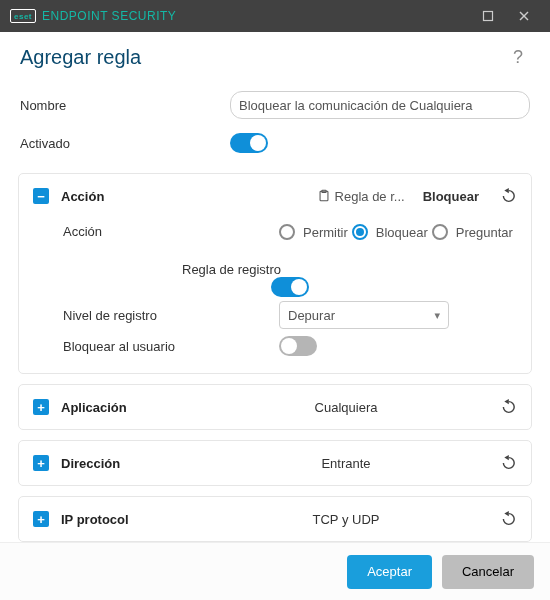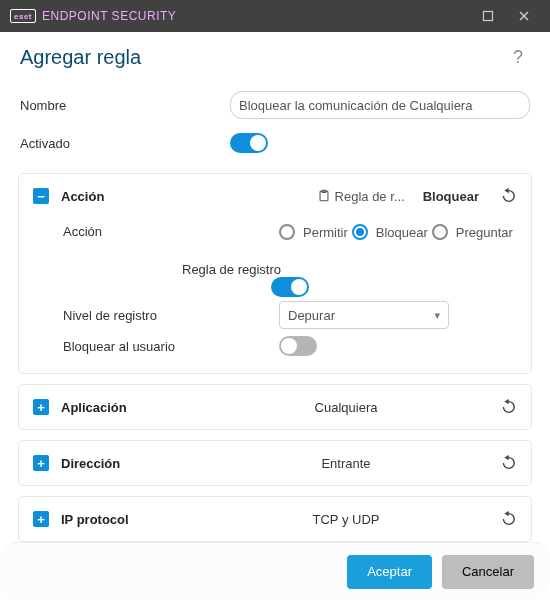--- a/index.html
+++ b/index.html
@@ -9,21 +9,21 @@
     color: #333;
     background: #fff;
     width: 550px;
     height: 600px;
     overflow: hidden;
     position: relative;
   }
   .titlebar {
     height: 32px;
     background: #414141;
-    color: #f0abfc;
+    color: #14b8a6;
     display: flex;
     align-items: center;
     padding: 0 8px 0 10px;
   }
   .titlebar .logo {
     display: flex;
     align-items: center;
     gap: 6px;
     font-size: 12px;
     letter-spacing: 0.5px;
@@ -227,21 +227,20 @@
     position:absolute;
     bottom:0; left:0; right:0;
     height:58px;
     border-top:1px solid #eee;
     background:#fcfcfc;
     display:flex;
     align-items:center;
     justify-content:flex-end;
     padding: 0 16px;
     gap:10px;
-    border-radius:18px;
   }
   .btn {
     height:34px;
     padding: 0 20px;
     border-radius:4px;
     border:none;
     font-size:13px;
     cursor:pointer;
   }
   .btn.primary { background:#1a9edc; color:#fff; }

